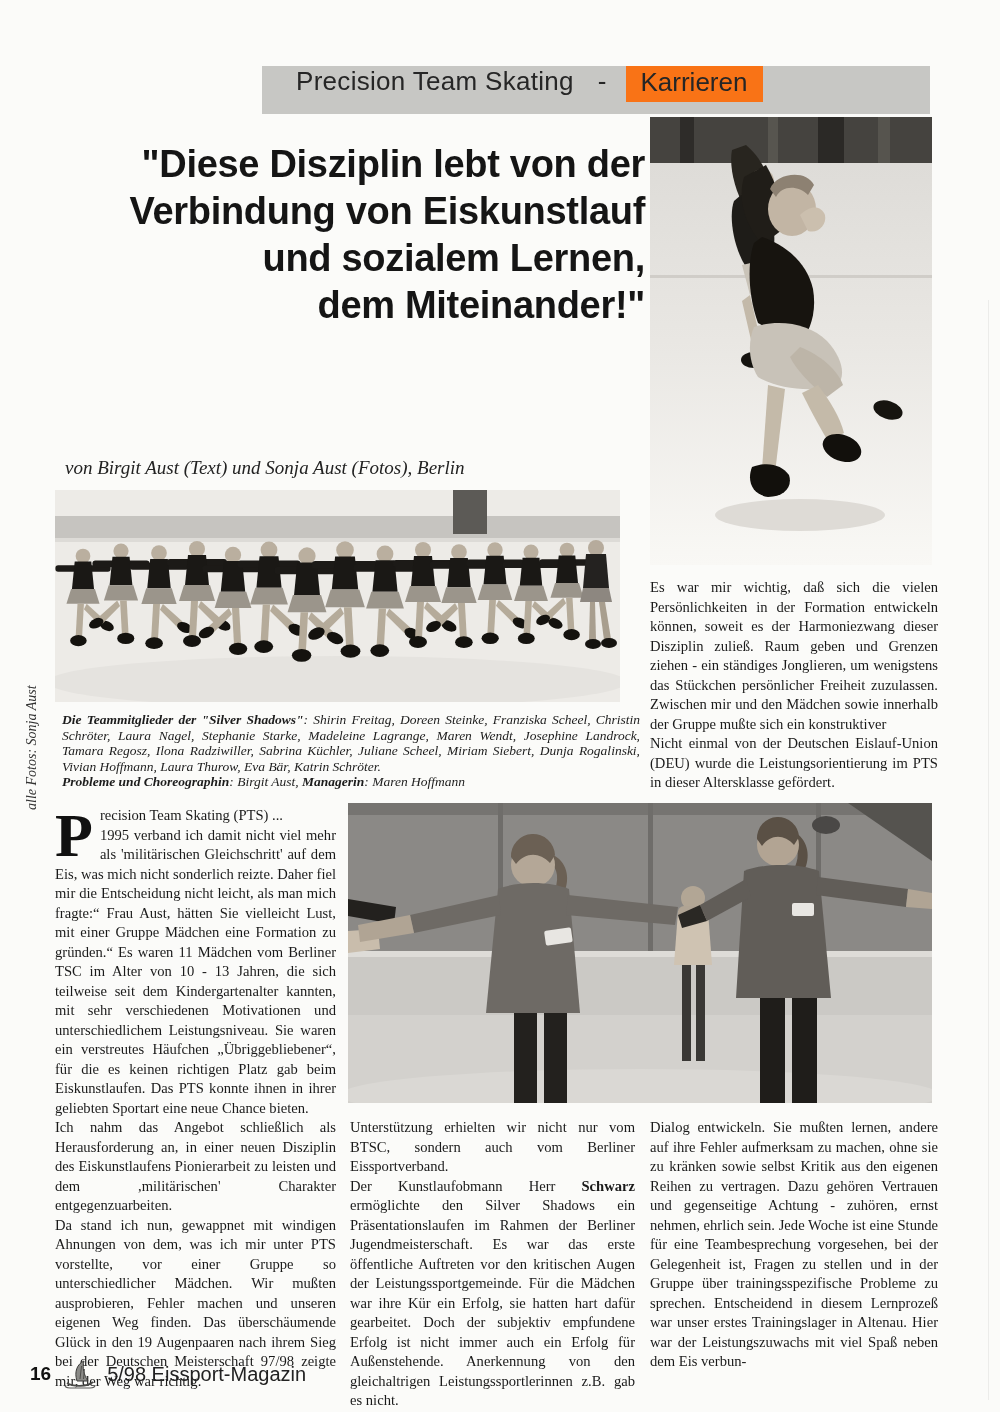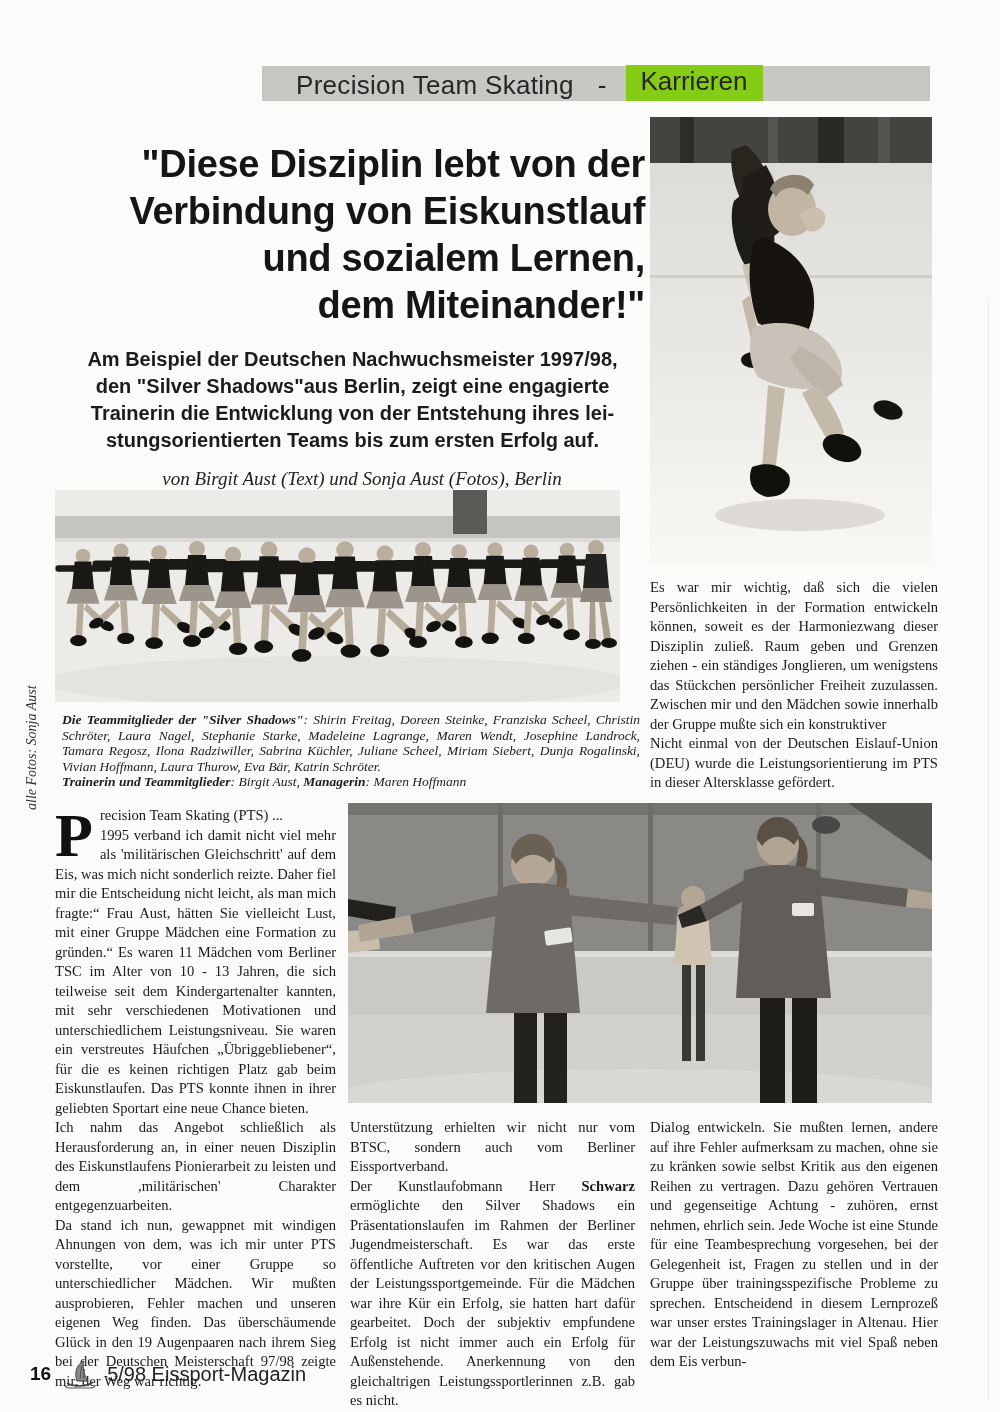--- a/index.html
+++ b/index.html
@@ -4,44 +4,44 @@
 <style>
   html,body{margin:0;padding:0;}
   body{
     width:1000px;height:1412px;position:relative;overflow:hidden;
     background:#fbfbf9;color:#1c1c1c;
     font-family:"Liberation Serif","DejaVu Serif",serif;
   }
   .page{position:absolute;inset:0;}
   
   .header-bar{
-    position:absolute;left:262px;top:66px;width:668px;height:35px;
-    background:#c7c7c4;display:flex;align-items:flex-end;
+    position:absolute;left:262px;top:66px;width:668px;height:48px;
+    background:#c7c7c4;display:flex;align-items:flex-start;
     font-family:"Liberation Sans","DejaVu Sans",sans-serif;
     font-size:26px;color:#262626;
   }
   .header-section{margin-left:34px;letter-spacing:.3px;}
   .header-sep{margin:0 20px 0 24px;}
-  .header-tab{background:#84cc16;padding:1px 16px 4px 14px;}
+  .header-tab{background:#f97316;padding:1px 16px 4px 14px;}
   
   .headline{
     position:absolute;left:60px;top:141px;width:585px;margin:0;
     font-family:"Liberation Sans","DejaVu Sans",sans-serif;
     font-weight:bold;font-size:38px;line-height:47px;
     text-align:right;white-space:pre-line;color:#151515;letter-spacing:-.3px;
   }
   .standfirst{
     position:absolute;left:60px;top:346px;width:585px;margin:0;
     font-family:"Liberation Sans","DejaVu Sans",sans-serif;
     font-weight:bold;font-size:20px;line-height:27px;
     text-align:center;white-space:pre-line;color:#1b1b1b;
   }
   .byline{
-    position:absolute;left:60px;top:452px;width:572px;margin:16px;
-    font-style:italic;font-size:19px;text-align:center;color:#222;
+    position:absolute;left:60px;top:452px;width:572px;margin:5px;
+    font-style:italic;font-size:19px;text-align:left;color:#222;
   }
   
   .photo{position:absolute;margin:0;padding:0;}
   .photo svg{display:block;width:100%;height:100%;}
   #photo-side{left:650px;top:117px;width:282px;height:448px;}
   #photo-line{left:55px;top:490px;width:565px;height:212px;}
   #photo-training{left:348px;top:803px;width:584px;height:300px;}
   
   .caption{
     position:absolute;left:62px;top:712px;width:578px;
@@ -92,24 +92,20 @@
     <span class="header-section">Precision Team Skating</span>
     <span class="header-sep">-</span>
     <span class="header-tab">Karrieren</span>
   </header>
 
   <h1 class="headline">"Diese Disziplin lebt von der
 Verbindung von Eiskunstlauf
 und sozialem Lernen,
 dem Miteinander!"</h1>
 
-  <p class="standfirst">Am Beispiel der Deutschen Nachwuchsmeister 1997/98,
-den "Silver Shadows"aus Berlin, zeigt eine engagierte
-Trainerin die Entwicklung von der Entstehung ihres lei-
-stungsorientierten Teams bis zum ersten Erfolg auf.</p>
 
   <p class="byline">von Birgit Aust (Text) und Sonja Aust (Fotos), Berlin</p>
 
   <figure id="photo-side" class="photo">
     <svg viewBox="0 0 282 448" xmlns="http://www.w3.org/2000/svg">
       <defs>
         <linearGradient id="iceV" x1="0" y1="0" x2="0" y2="1">
           <stop offset="0" stop-color="#dbd9d5"></stop>
             <stop offset=".5" stop-color="#e9e7e3"></stop>
             <stop offset="1" stop-color="#f9f8f5"></stop>
@@ -193,21 +189,21 @@
           <path d="M3,54 L8,92 L15,91 L9,54 Z" fill="#a89e8e"></path>
           <ellipse cx="-3" cy="96" rx="8" ry="5" fill="#15130f"></ellipse>
           <ellipse cx="13" cy="95" rx="8" ry="5" fill="#15130f"></ellipse>
         </g>
       </g>
     </svg>
   </figure>
 
   <div class="caption">
     <p><span class="b">Die Teammitglieder der "Silver Shadows"</span><span>: Shirin Freitag, Doreen Steinke, Franziska Scheel, Christin Schröter, Laura Nagel, Stephanie Starke, Madeleine Lagrange, Maren Wendt, Josephine Landrock, Tamara Regosz, Ilona Radziwiller, Sabrina Küchler, Juliane Scheel, Miriam Siebert, Dunja Rogalinski, Vivian Hoffmann, Laura Thurow, Eva Bär, Katrin Schröter.</span></p>
-    <p><span class="b">Trainerin und Teammitglieder</span><span>: Birgit Aust, </span><span class="b">Managerin</span><span>: Maren Hoffmann</span></p>
+    <p><span class="b">Probleme und Choreographin</span><span>: Birgit Aust, </span><span class="b">Managerin</span><span>: Maren Hoffmann</span></p>
   </div>
 
   <div class="side-credit">alle Fotos: Sonja Aust</div>
 
   <figure id="photo-training" class="photo">
     <svg viewBox="0 0 584 300" xmlns="http://www.w3.org/2000/svg">
       <rect width="584" height="300" fill="#d3d1cd"></rect>
       <rect width="584" height="150" fill="#8b8986"></rect>
       <rect width="584" height="12" fill="#767471"></rect>
       <rect x="150" width="5" height="150" fill="#6f6d6a"></rect>

